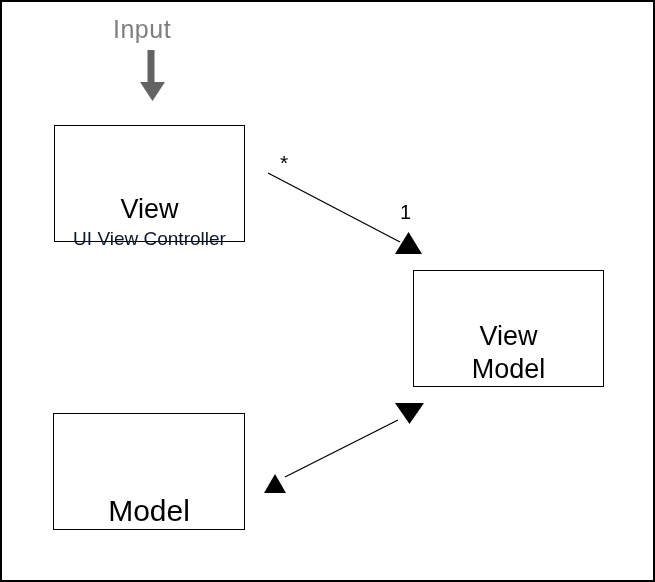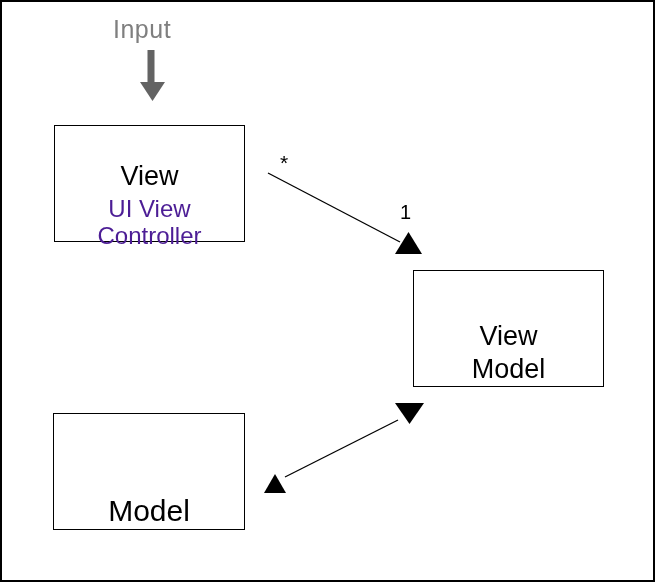--- a/index.html
+++ b/index.html
@@ -30,21 +30,21 @@
     text-align: center;
     color: #000;
   }
   #view-box   { left: 52px;  top: 123px; width: 191px; height: 117px; }
   #view-box .inner { transform: translateY(9px); }
   #viewmodel-box { left: 411px; top: 268px; width: 191px; height: 117px; }
   #model-box  { left: 51px;  top: 411px; width: 192px; height: 117px; }
 
   .box-title   { font-size: 27px; line-height: 1.22; color: #000; }
   .box-title-lg { font-size: 30px; line-height: 1.2; color: #000; }
-  .box-subtitle { font-size: 24px; line-height: 1.15; color: #4c1d95; margin-top: 2px; }
+  .box-subtitle { font-size: 19px; line-height: 1.15; color: #0f172a; margin-top: 2px; }
 
   .floating-label { position: absolute; white-space: nowrap; }
   #input-label {
     left: 111px; top: 13px;
     font-size: 25px;
     color: #7f7f7f;
     letter-spacing: 0.5px;
   }
   #mult-star { left: 278px; top: 149px; font-size: 21px; color: #000; }
   #mult-one  { left: 398px; top: 199px; font-size: 20px; color: #000; }

